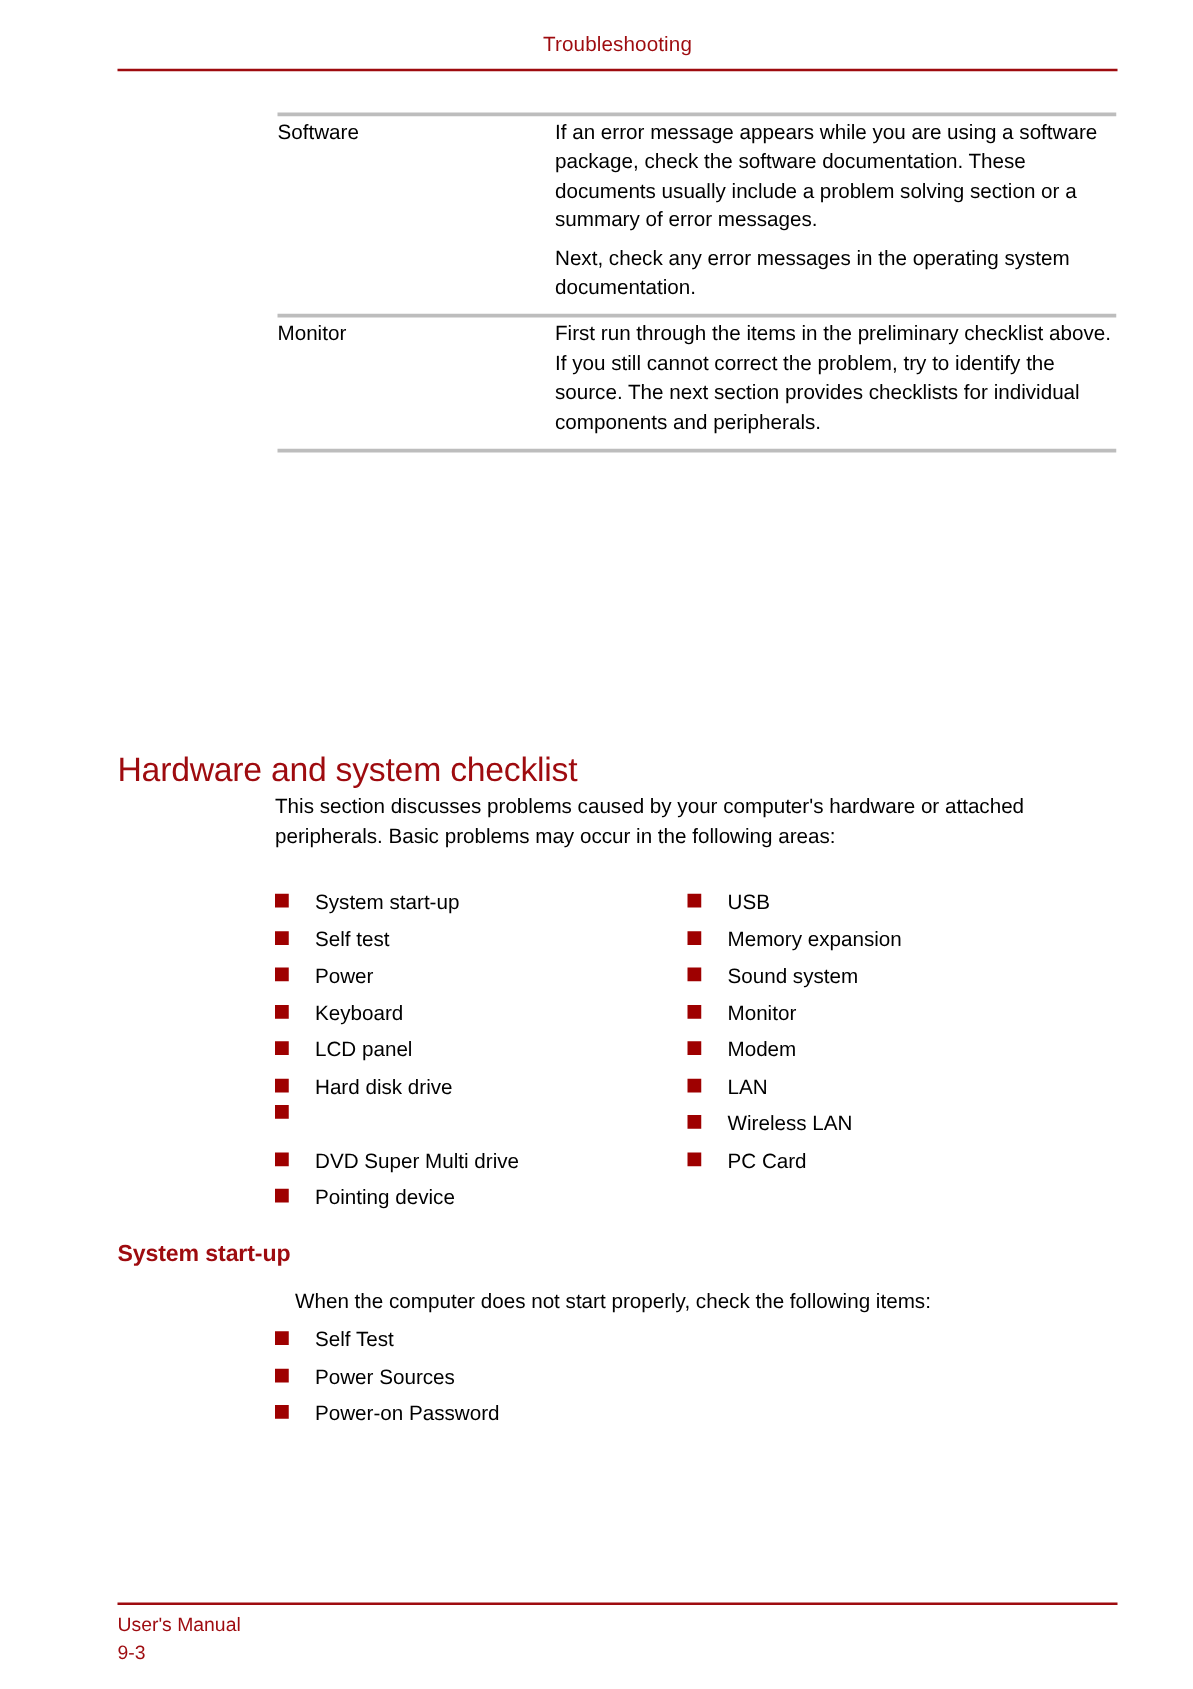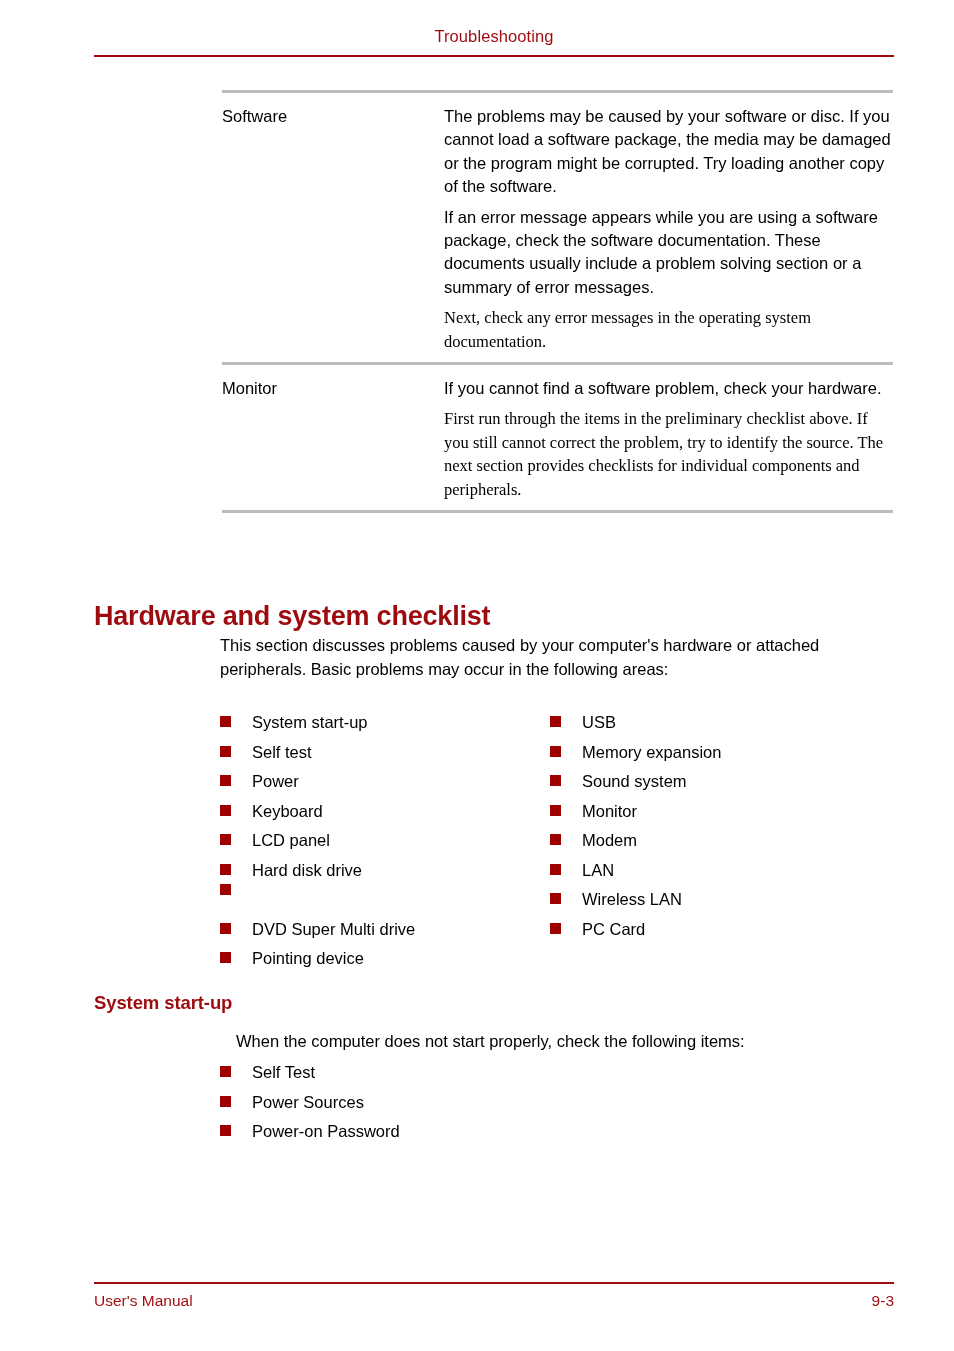--- a/index.html
+++ b/index.html
@@ -53,49 +53,49 @@
     width: 671px;
   }
   .hrule {
     height: 3px;
     background: #bdbdbd;
     width: 100%;
   }
   .trow {
     display: flex;
     align-items: flex-start;
-    padding-top: 12px;
+    padding-top: 2px;
     padding-bottom: 9px;
   }
   .tlabel {
     width: 222px;
     flex: 0 0 222px;
     font-size: 16.5px;
     line-height: 23px;
     color: #000;
   }
   .tbody {
     flex: 1 1 auto;
     font-size: 16.5px;
     line-height: 23.4px;
     color: #000;
   }
   .tbody p {
     margin: 0 0 7px 0;
   }
-  .tbody p:last-child { margin-bottom: 0; font-family: Liberation Serif, serif; }
+  .tbody p:last-child { margin-bottom: 0; }
 
   
   .h1 {
     position: absolute;
     left: 94px;
     top: 600px;
     font-size: 27px;
     line-height: 33px;
-    font-weight: bold;
+    font-weight: normal;
     color: #9e0b0f;
     letter-spacing: -0.2px;
   }
   .h2 {
     position: absolute;
     left: 94px;
     top: 991px;
     font-size: 18.5px;
     line-height: 24px;
     font-weight: bold;
@@ -174,51 +174,50 @@
   .footer {
     position: absolute;
     left: 94px;
     top: 1290px;
     width: 800px;
     display: flex;
     justify-content: space-between;
     color: #9e0b0f;
     font-size: 15.5px;
     line-height: 22px;
+    flex-direction: column;
   }
 </style>
 </head>
 <body>
 
 <div class="page">
 
   <div class="header">
     <div class="header-title">Troubleshooting</div>
   </div>
   <div class="header-rule"></div>
 
   <div class="table">
 
     <div class="hrule"></div>
 
     <div class="trow">
       <div class="tlabel">Software</div>
       <div class="tbody">
-        <p>The problems may be caused by your software or disc. If you cannot load a software package, the media may be damaged or the program might be corrupted. Try loading another copy of the software.</p>
         <p>If an error message appears while you are using a software package, check the software documentation. These documents usually include a problem solving section or a summary of error messages.</p>
         <p>Next, check any error messages in the operating system documentation.</p>
       </div>
     </div>
 
     <div class="hrule"></div>
 
     <div class="trow">
       <div class="tlabel">Monitor</div>
       <div class="tbody">
-        <p>If you cannot find a software problem, check your hardware.</p>
         <p>First run through the items in the preliminary checklist above. If you still cannot correct the problem, try to identify the source. The next section provides checklists for individual components and peripherals.</p>
       </div>
     </div>
 
     <div class="hrule"></div>
   </div>
 
   <div class="h1">Hardware and system checklist</div>
 
   <div class="intro">This section discusses problems caused by your computer's hardware or attached peripherals. Basic problems may occur in the following areas:</div>

